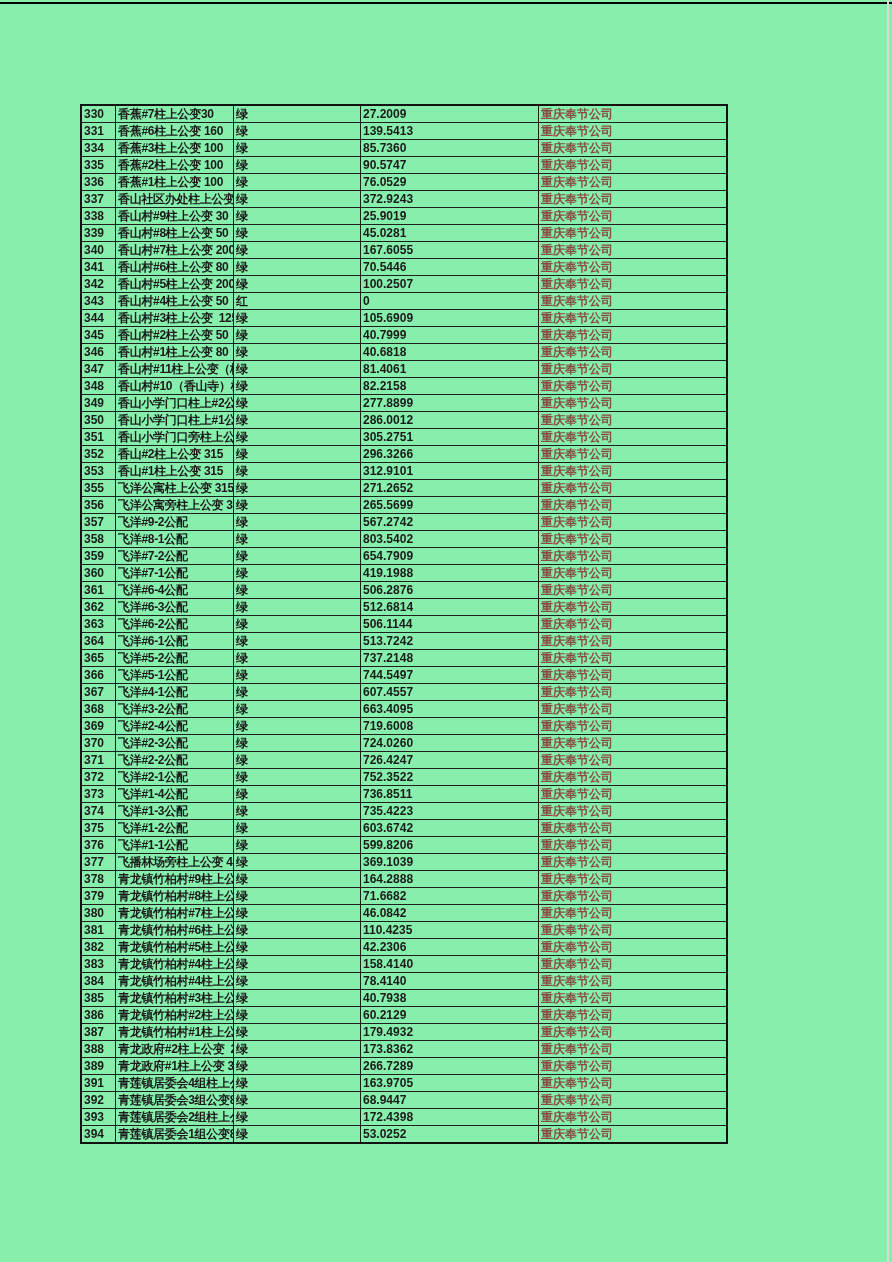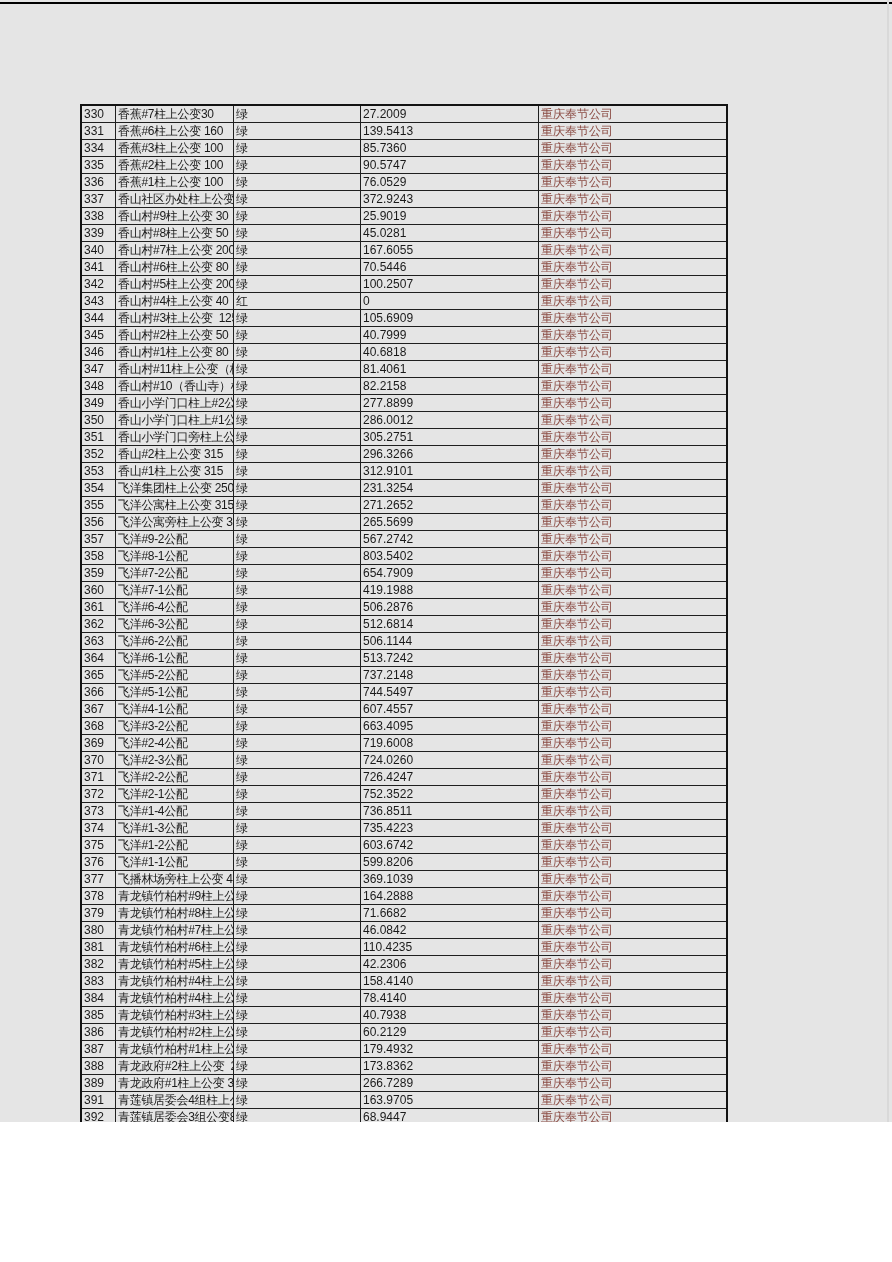--- a/index.html
+++ b/index.html
@@ -1,23 +1,24 @@
 <!DOCTYPE html>
 <html><head>
 <meta charset="utf-8">
 <style>
   html, body { margin: 0; padding: 0; background: #ffffff; }
   #page {
     position: relative;
     width: 892px;
-    height: 1122px;
-    background: #e5e5e5;
+    height: 1262px;
+    background: #86efac;
     overflow: hidden;
     font-family: "Liberation Sans", "DejaVu Sans", sans-serif;
     color: #1a1a1a;
+    font-weight: bold;
   }
   #top-rule {
     position: absolute;
     left: 0; top: 2px;
     width: 100%; height: 2px;
     background: #000000;
   }
   #right-edge {
     position: absolute;
     right: 3px; top: 0;
@@ -129,21 +130,21 @@
         </tr>
         <tr>
           <td class="c-no">342</td>
           <td class="c-name">香山村#5柱上公变 200</td>
           <td class="c-stat">绿</td>
           <td class="c-val">100.2507</td>
           <td class="c-comp" style="color: rgb(138, 74, 66);">重庆奉节公司</td>
         </tr>
         <tr>
           <td class="c-no">343</td>
-          <td class="c-name">香山村#4柱上公变 40</td>
+          <td class="c-name">香山村#4柱上公变 50</td>
           <td class="c-stat">红</td>
           <td class="c-val">0</td>
           <td class="c-comp" style="color: rgb(138, 74, 66);">重庆奉节公司</td>
         </tr>
         <tr>
           <td class="c-no">344</td>
           <td class="c-name">香山村#3柱上公变  125</td>
           <td class="c-stat">绿</td>
           <td class="c-val">105.6909</td>
           <td class="c-comp" style="color: rgb(138, 74, 66);">重庆奉节公司</td>
@@ -202,27 +203,20 @@
           <td class="c-name">香山#2柱上公变 315</td>
           <td class="c-stat">绿</td>
           <td class="c-val">296.3266</td>
           <td class="c-comp" style="color: rgb(138, 74, 66);">重庆奉节公司</td>
         </tr>
         <tr>
           <td class="c-no">353</td>
           <td class="c-name">香山#1柱上公变 315</td>
           <td class="c-stat">绿</td>
           <td class="c-val">312.9101</td>
-          <td class="c-comp" style="color: rgb(138, 74, 66);">重庆奉节公司</td>
-        </tr>
-        <tr>
-          <td class="c-no">354</td>
-          <td class="c-name">飞洋集团柱上公变 250</td>
-          <td class="c-stat">绿</td>
-          <td class="c-val">231.3254</td>
           <td class="c-comp" style="color: rgb(138, 74, 66);">重庆奉节公司</td>
         </tr>
         <tr>
           <td class="c-no">355</td>
           <td class="c-name">飞洋公寓柱上公变 315</td>
           <td class="c-stat">绿</td>
           <td class="c-val">271.2652</td>
           <td class="c-comp" style="color: rgb(138, 74, 66);">重庆奉节公司</td>
         </tr>
         <tr>

